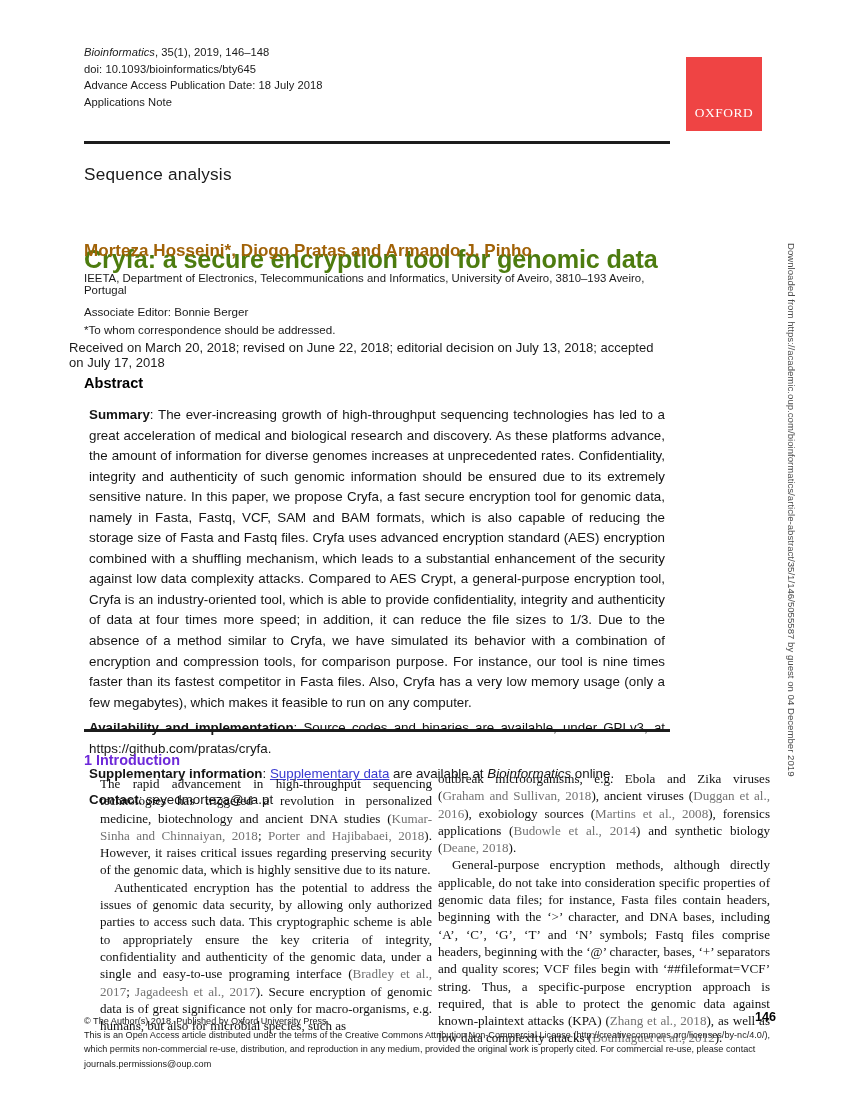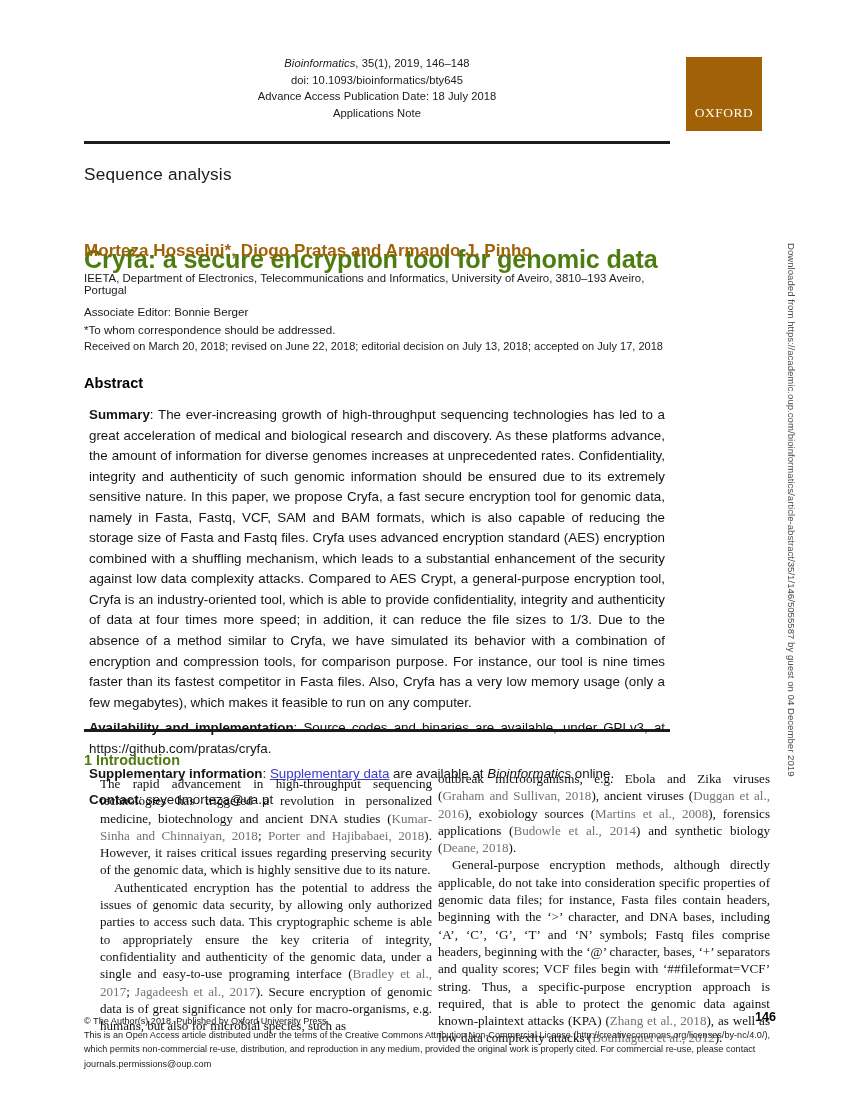--- a/index.html
+++ b/index.html
@@ -20,39 +20,39 @@
     position: absolute;
     left: 0; top: 0;
     width: 850px;
     height: 1098px;
   }
 
   
   .masthead {
     position: absolute;
     left: 84px;
-    top: 55px;
-    width: 586px;
-    text-align: center;
+    top: 44px;
+    width: 586px;
+    text-align: left;
   }
   .masthead-line {
     font-size: 11.2px;
     line-height: 16.6px;
     color: #1a1a1a;
     letter-spacing: 0.05px;
   }
   .masthead-line .jname { font-style: italic; }
 
   .oxford-logo {
     position: absolute;
     left: 686px;
     top: 57px;
     width: 76px;
     height: 74px;
-    background: #a16207;
+    background: #ef4444;
   }
   .oxford-logo .oxford-word {
     position: absolute;
     left: 0;
     right: 0;
     bottom: 10px;
     text-align: center;
     color: #ffffff;
     font-family: "Liberation Serif", serif;
     font-size: 13.4px;
@@ -120,24 +120,24 @@
     position: absolute;
     left: 84px;
     top: 303px;
     width: 600px;
     font-size: 11.6px;
     line-height: 17.5px;
     color: #1a1a1a;
   }
   .history {
     position: absolute;
-    left: 84px;
+    left: 69px;
     top: 340px;
     width: 600px;
-    font-size: 11px;
+    font-size: 13px;
     color: #1a1a1a;
     letter-spacing: 0.02px;
   }
 
   
   .abstract-heading {
     position: absolute;
     left: 84px;
     top: 375px;
     font-size: 14.6px;
@@ -177,21 +177,21 @@
   .col-right { left: 438px; top: 770px; }
   .col p { margin: 0; }
   .col p.indent { text-indent: 14px; }
   .intro-heading {
     position: absolute;
     left: 84px;
     top: 752px;
     font-family: "Liberation Sans", sans-serif;
     font-size: 14.4px;
     font-weight: bold;
-    color: #4d7c0f;
+    color: #6d28d9;
   }
   .body-top-left { top: 775px; }
   .cite { color: #737373; }
 
   
   .footer {
     position: absolute;
     left: 84px;
     top: 1014px;
     width: 692px;

